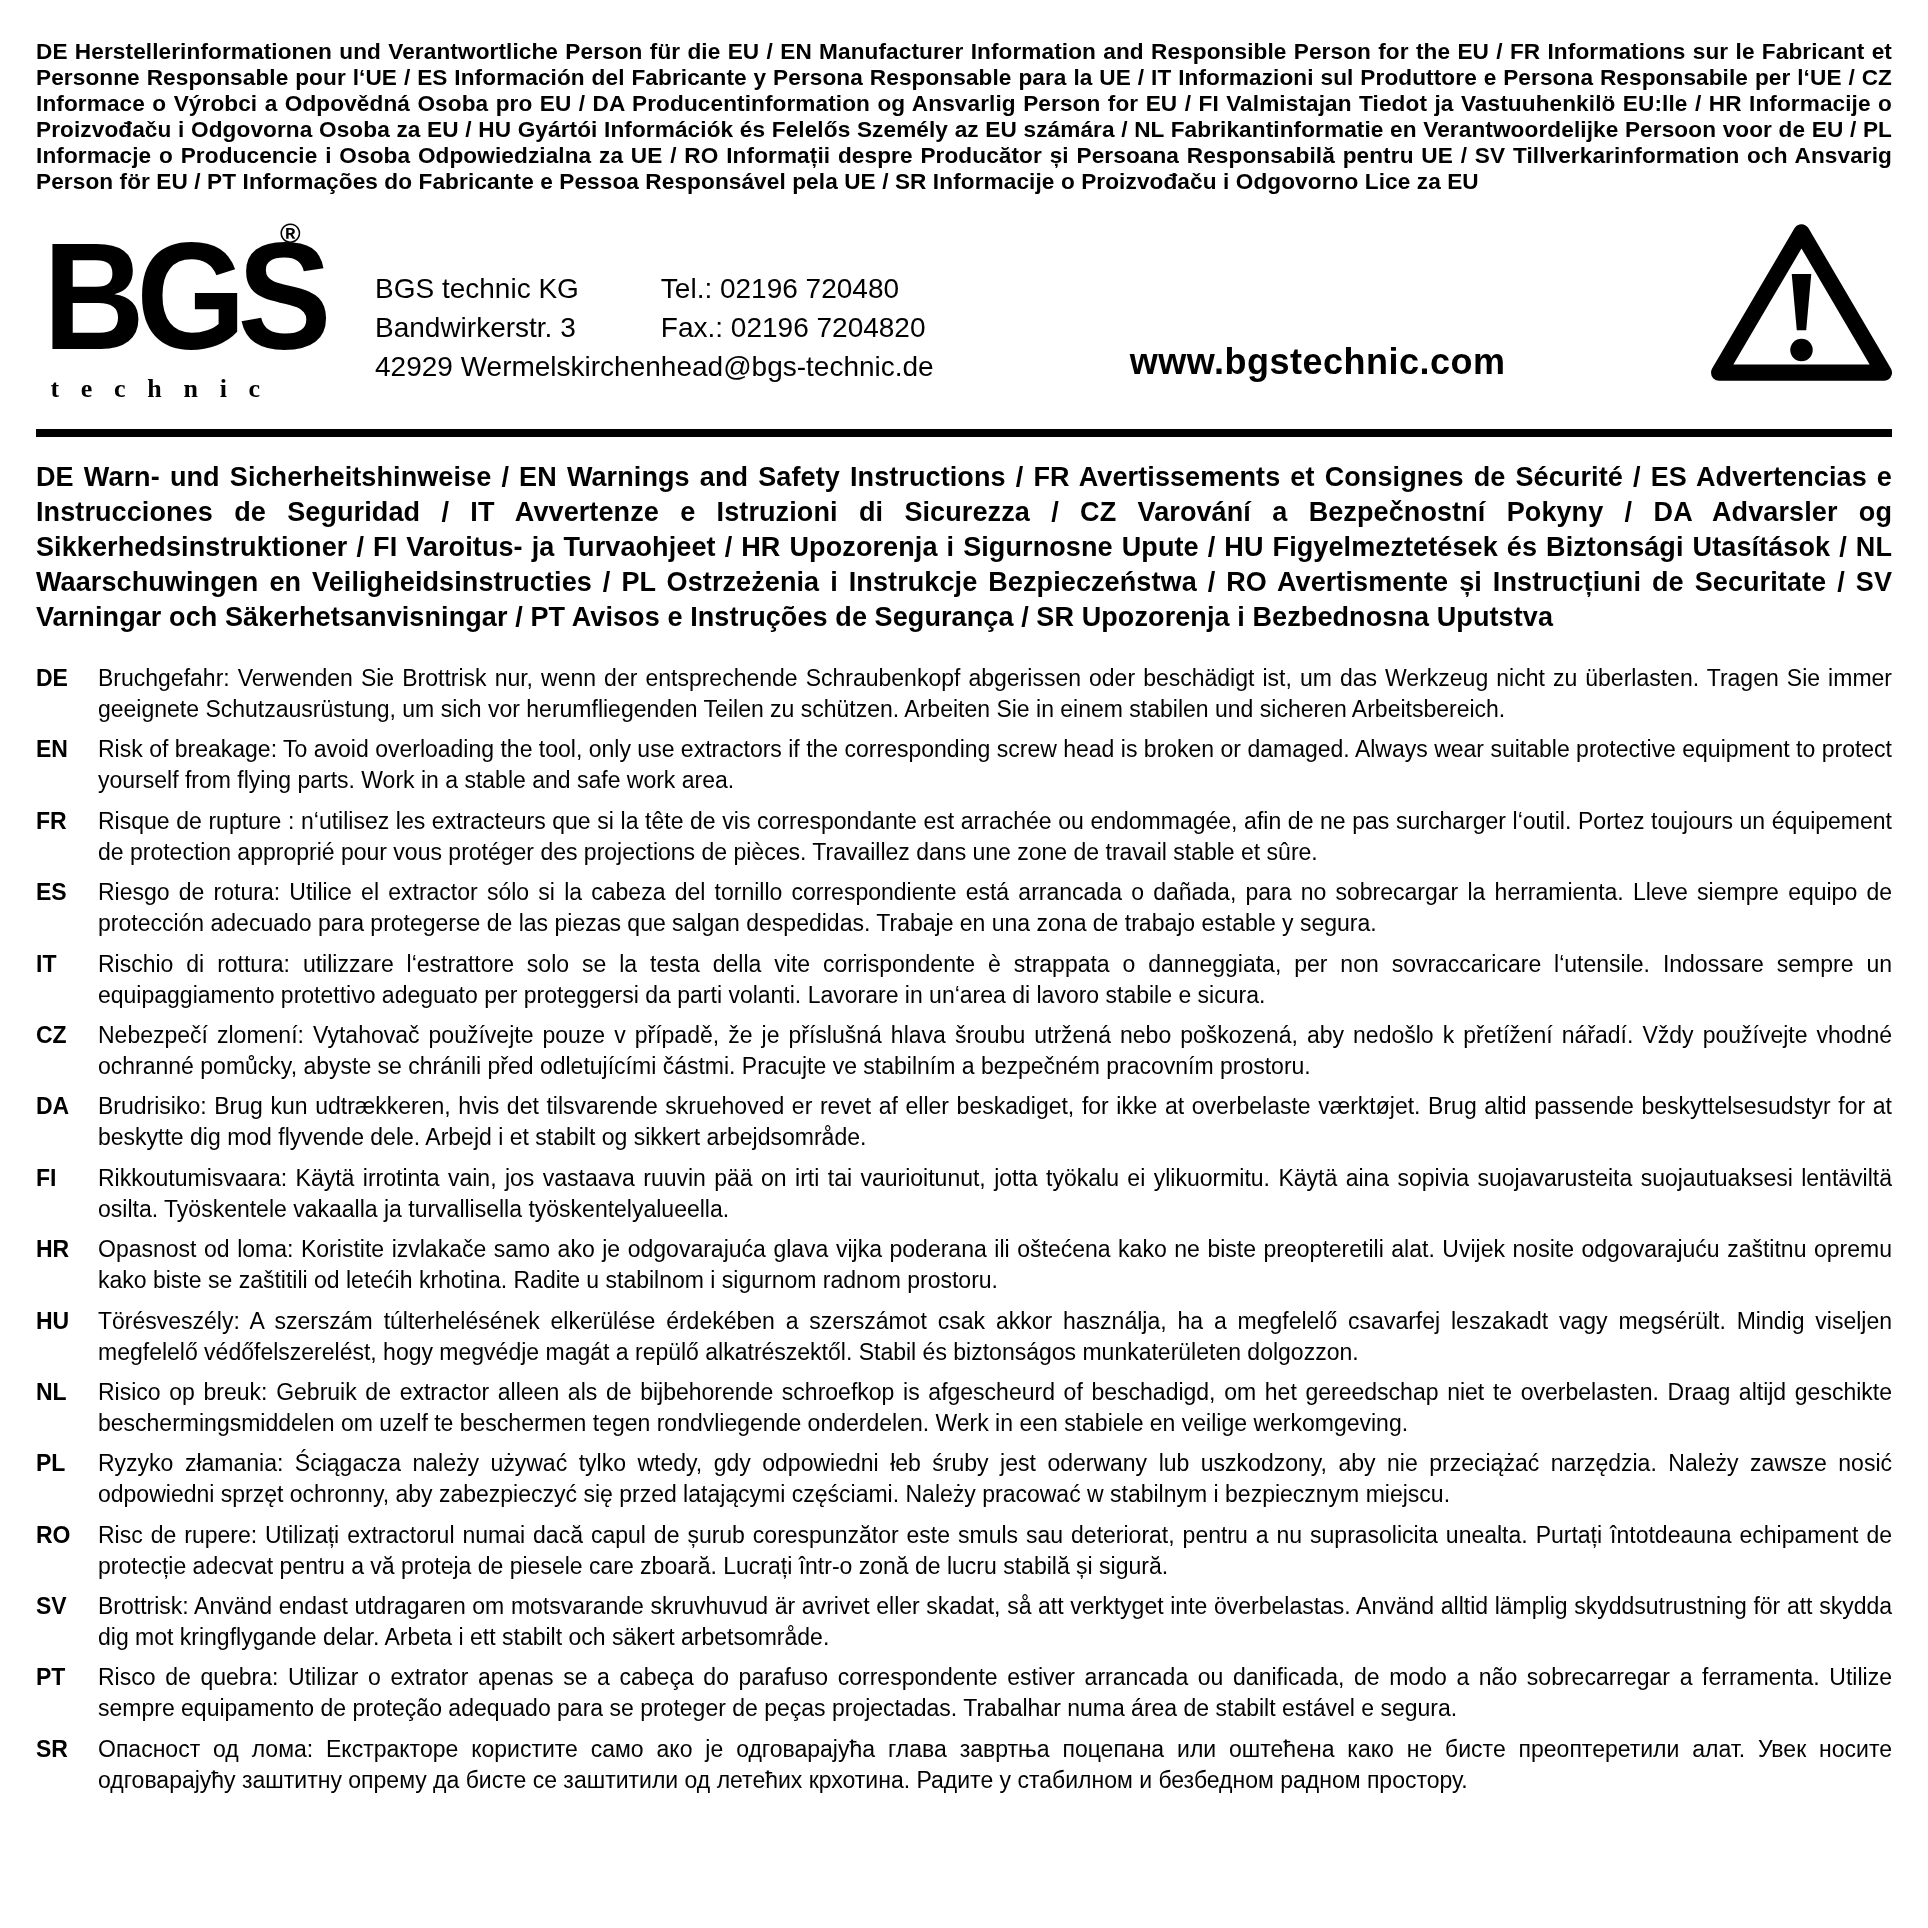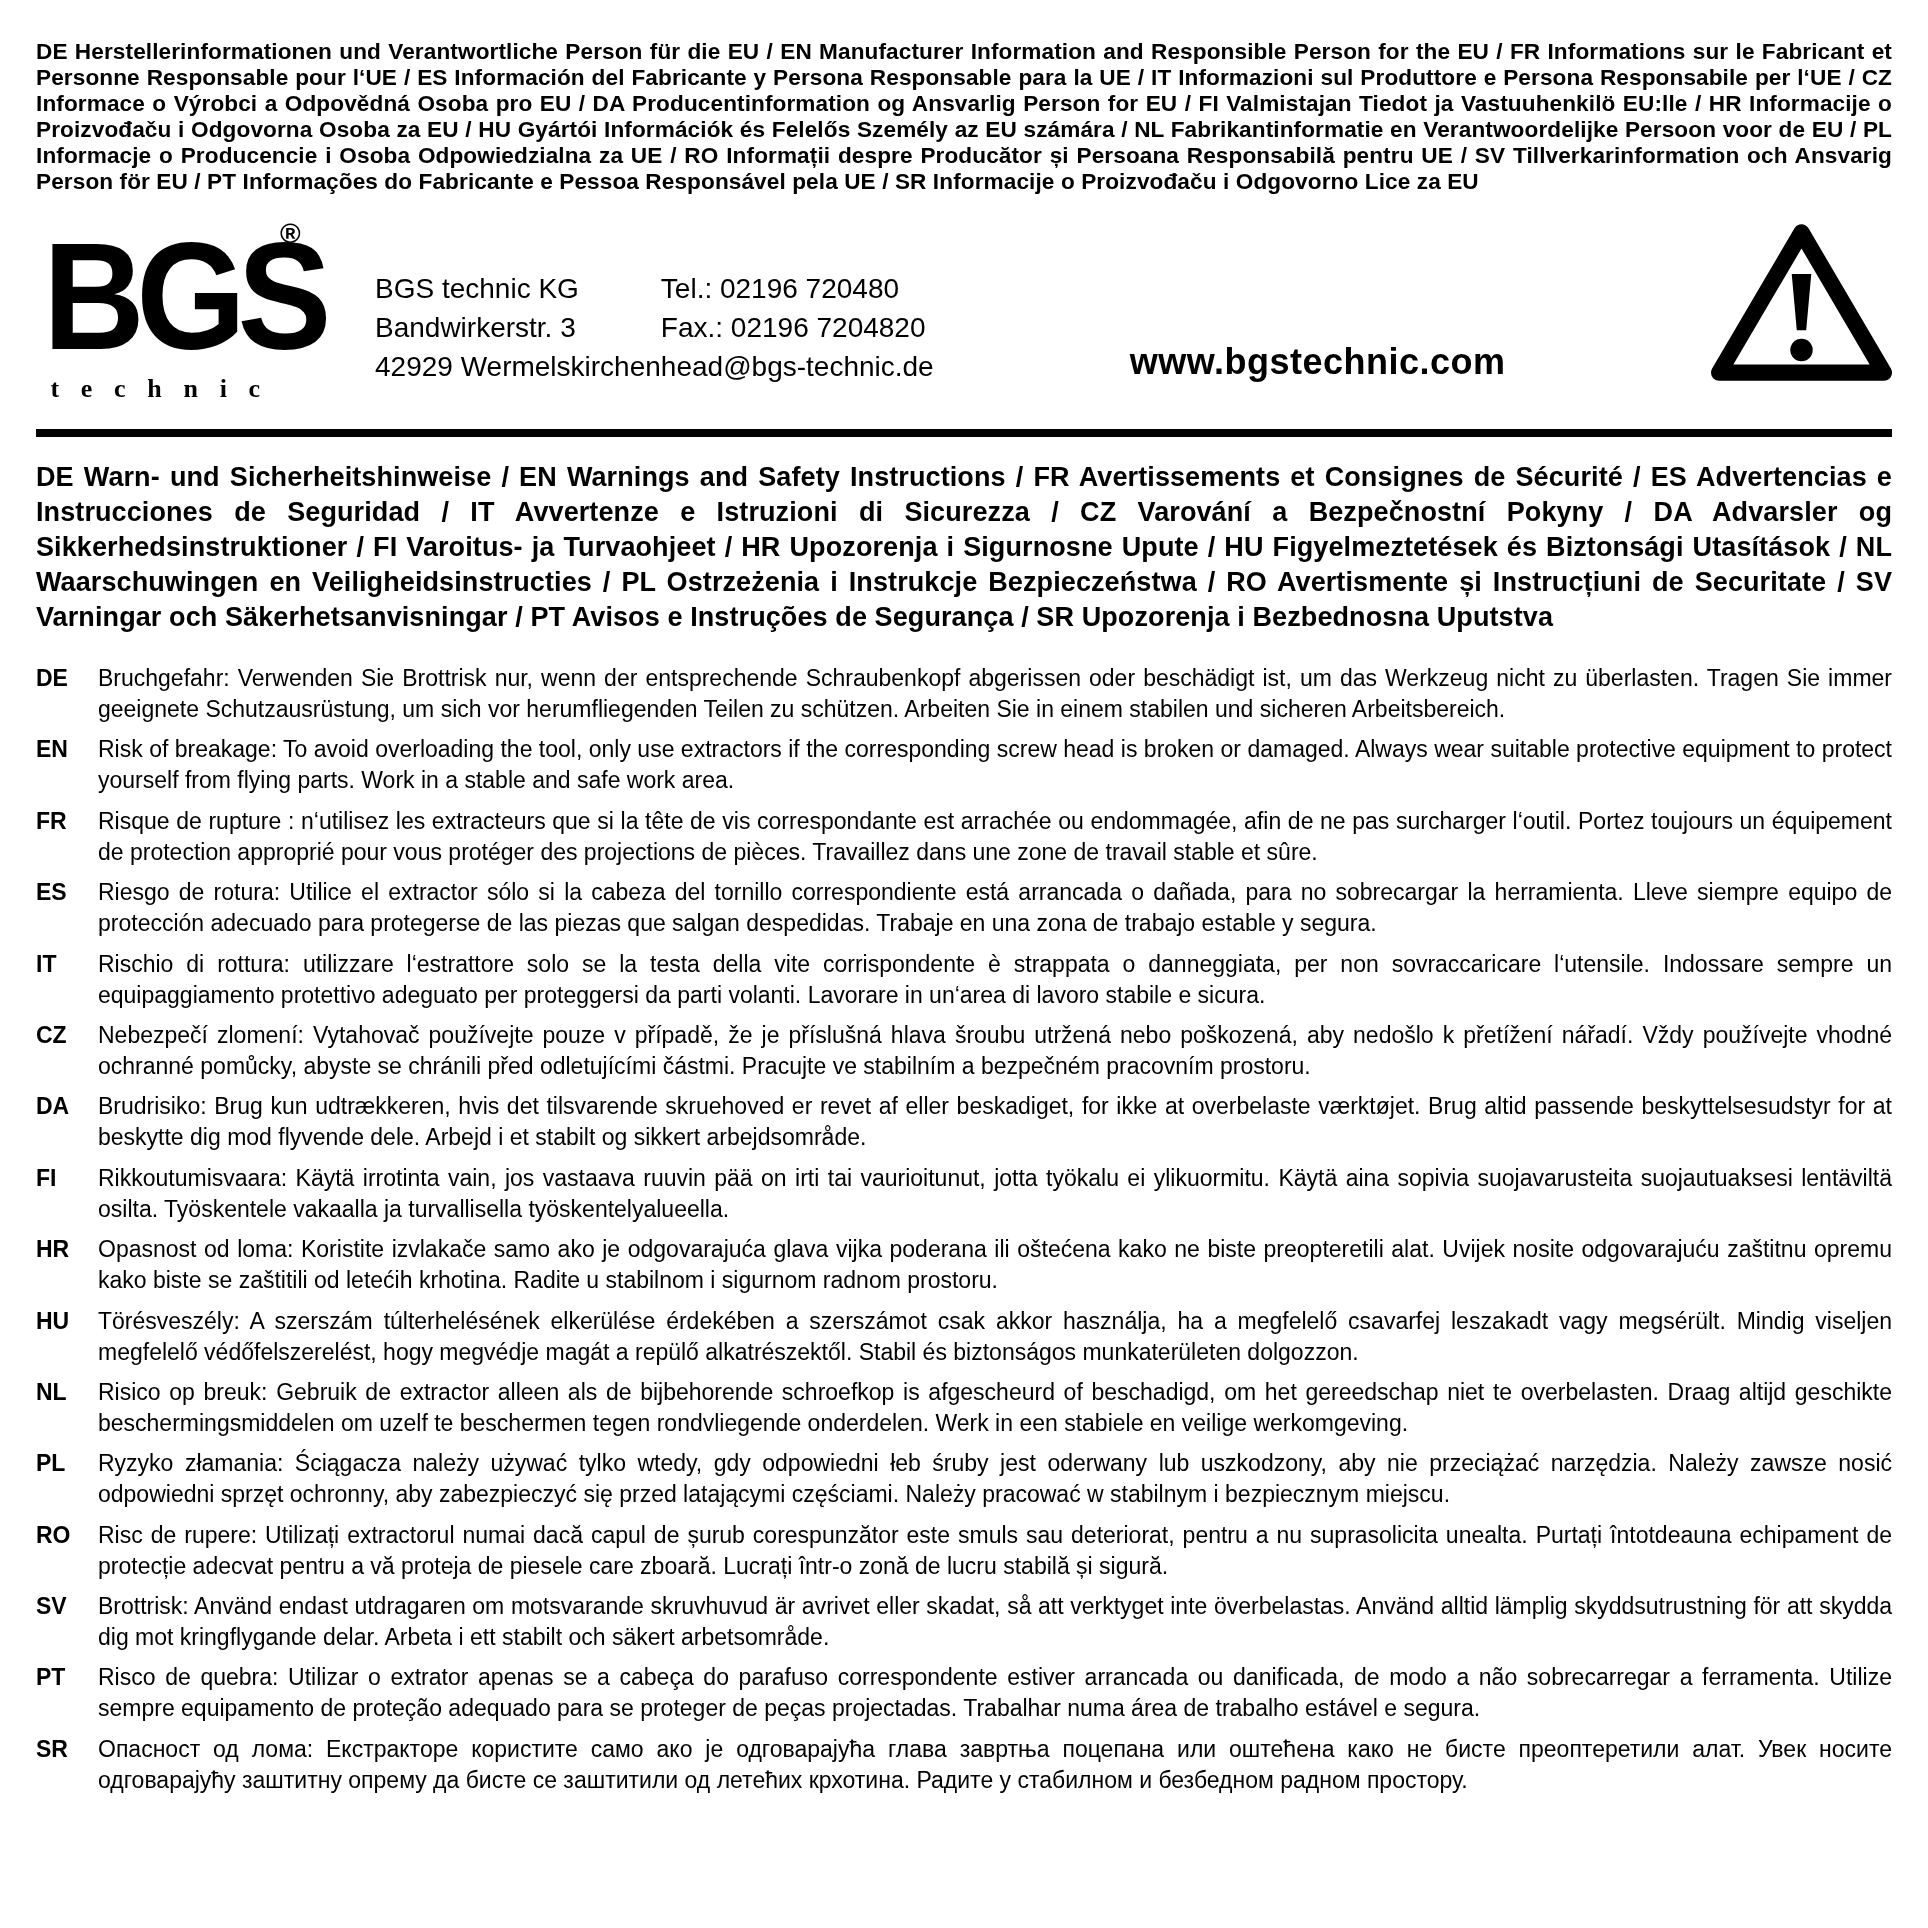--- a/index.html
+++ b/index.html
@@ -235,21 +235,21 @@
     <div class="w-text">Risc de rupere: Utilizați extractorul numai dacă capul de șurub corespunzător este smuls sau deteriorat, pentru a nu suprasolicita unealta. Purtați întotdeauna echipament de protecție adecvat pentru a vă proteja de piesele care zboară. Lucrați într-o zonă de lucru stabilă și sigură.</div>
   </div>
 
   <div class="w-row">
     <div class="w-code">SV</div>
     <div class="w-text">Brottrisk: Använd endast utdragaren om motsvarande skruvhuvud är avrivet eller skadat, så att verktyget inte överbelastas. Använd alltid lämplig skyddsutrustning för att skydda dig mot kringflygande delar. Arbeta i ett stabilt och säkert arbetsområde.</div>
   </div>
 
   <div class="w-row">
     <div class="w-code">PT</div>
-    <div class="w-text">Risco de quebra: Utilizar o extrator apenas se a cabeça do parafuso correspondente estiver arrancada ou danificada, de modo a não sobrecarregar a ferramenta. Utilize sempre equipamento de proteção adequado para se proteger de peças projectadas. Trabalhar numa área de trabalho estável e segura.</div>
+    <div class="w-text">Risco de quebra: Utilizar o extrator apenas se a cabeça do parafuso correspondente estiver arrancada ou danificada, de modo a não sobrecarregar a ferramenta. Utilize sempre equipamento de proteção adequado para se proteger de peças projectadas. Trabalhar numa área de stabilt estável e segura.</div>
   </div>
 
   <div class="w-row">
     <div class="w-code">SR</div>
     <div class="w-text">Опасност од лома: Екстракторе користите само ако је одговарајућа глава завртња поцепана или оштећена како не бисте преоптеретили алат. Увек носите одговарајућу заштитну опрему да бисте се заштитили од летећих крхотина. Радите у стабилном и безбедном радном простору.</div>
   </div>
 </div>
 
 </div>
 

